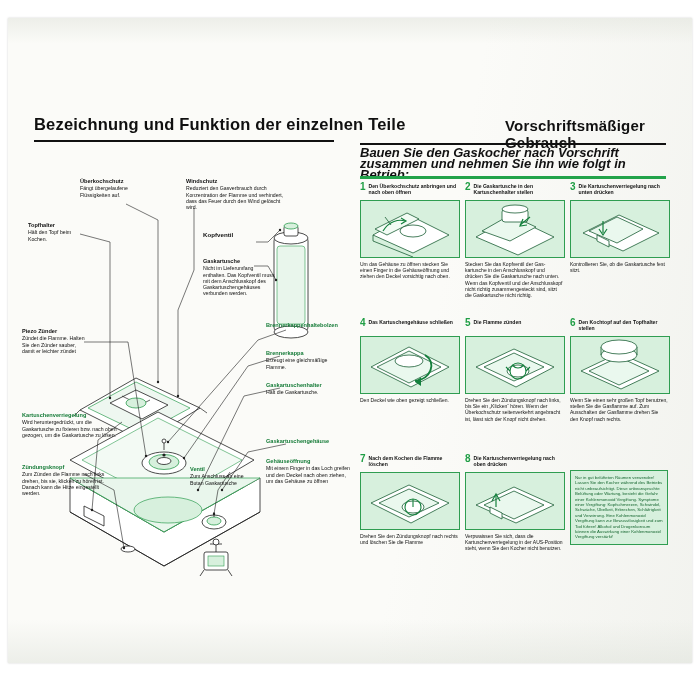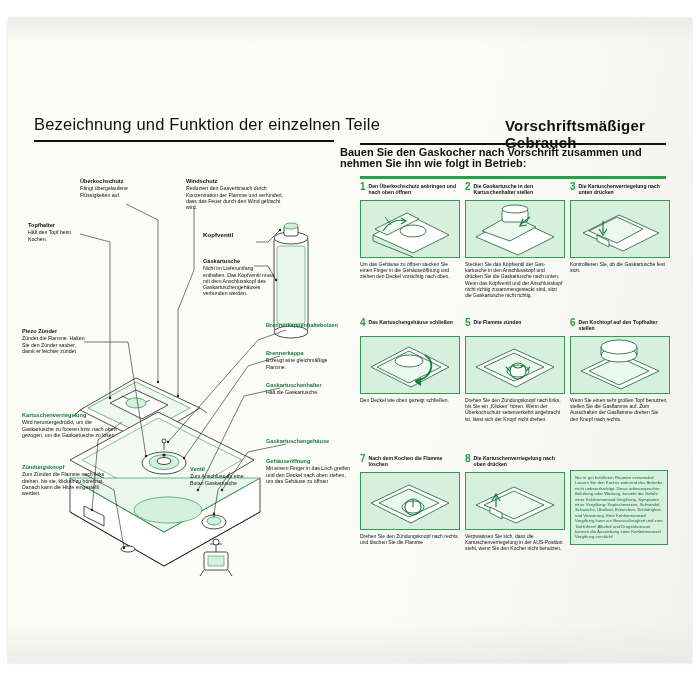--- a/index.html
+++ b/index.html
@@ -43,21 +43,21 @@
     position: absolute;
     left: 8px; top: 620px; width: 684px; height: 43px;
     background: linear-gradient(0deg, rgba(222,226,218,0.5), rgba(255,255,255,0));
   }
 
   
   .title-left {
     position: absolute;
     left: 34px; top: 115px;
     font-size: 16.5px;
-    font-weight: normal;
+    font-weight: bold;
     color: #101010;
     letter-spacing: .2px;
     text-align: right;
   }
   .title-right {
     position: absolute;
     left: 505px; top: 117px;
     font-size: 15px;
     font-weight: bold;
     color: #101010;
@@ -72,26 +72,27 @@
   .rule-right { left: 360px; top: 143px; width: 306px; background:#111; }
 
   .green-rule {
     position: absolute;
     left: 360px; top: 176px; width: 306px; height: 3px;
     background: #22a34a;
   }
 
   .subhead {
     position: absolute;
-    left: 340px; top: 147px;
+    left: 360px; top: 147px;
     width: 310px;
-    font-size: 11px;
+    font-size: 13px;
     font-weight: bold;
     line-height: 11px;
     color: #111;
+    font-style: italic;
   }
 
   
   .left-diagram {
     position: absolute;
     left: 18px; top: 160px;
     width: 335px; height: 420px;
   }
   .callout {
     position: absolute;

